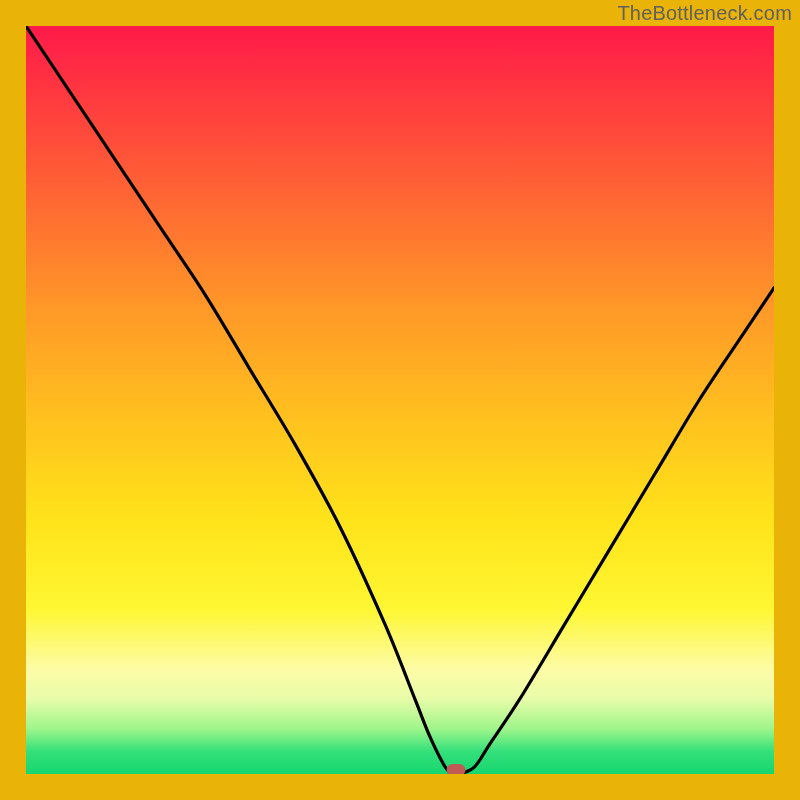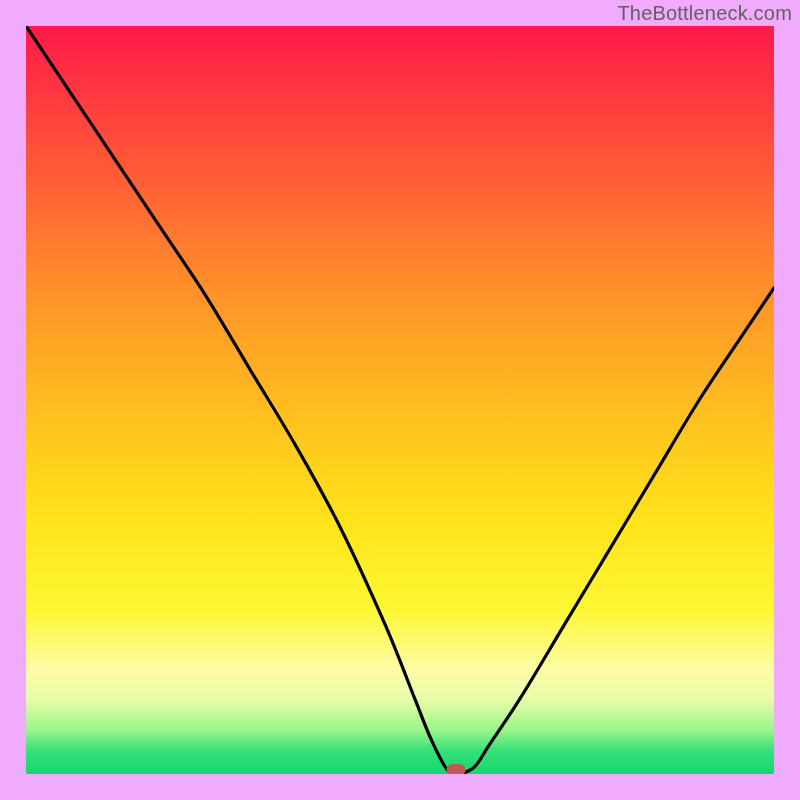--- a/index.html
+++ b/index.html
@@ -7,21 +7,21 @@
     padding: 0;
     width: 800px;
     height: 800px;
     background: #000;
     font-family: Arial, Helvetica, sans-serif;
   }
   .frame {
     position: relative;
     width: 800px;
     height: 800px;
-    background: #f0abfc;
+    background: #eab308;
   }
   .watermark {
     position: absolute;
     top: 2px;
     right: 8px;
     color: #606060;
     font-size: 20px;
     font-weight: 500;
     letter-spacing: 0.2px;
     z-index: 20;

